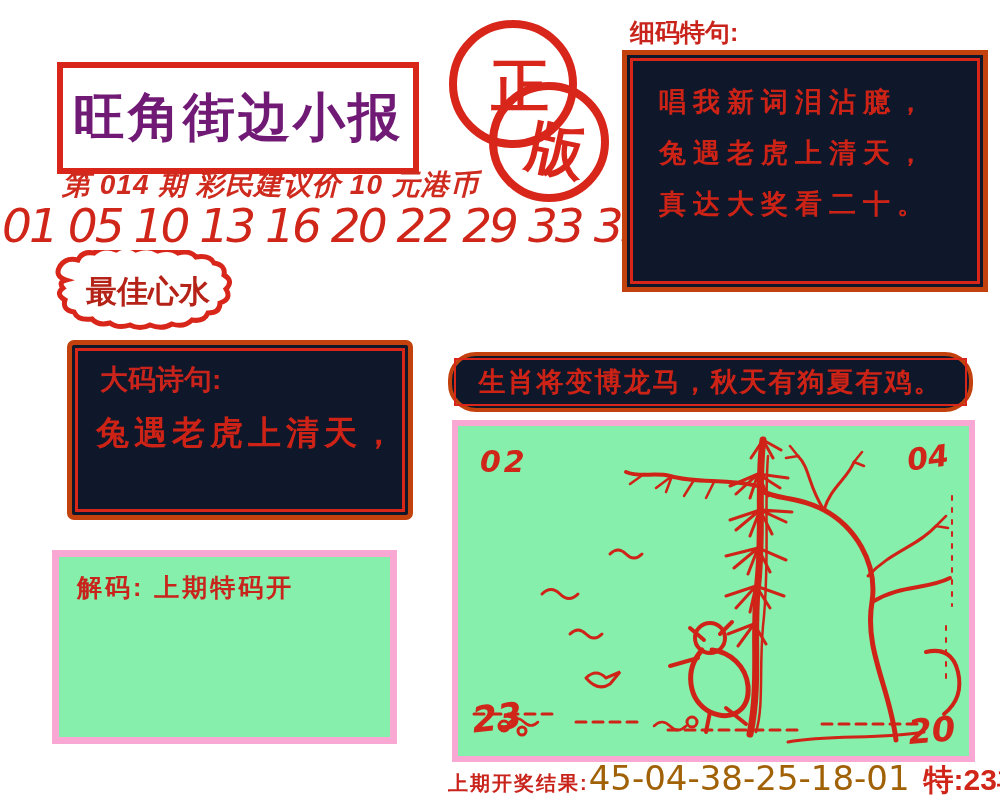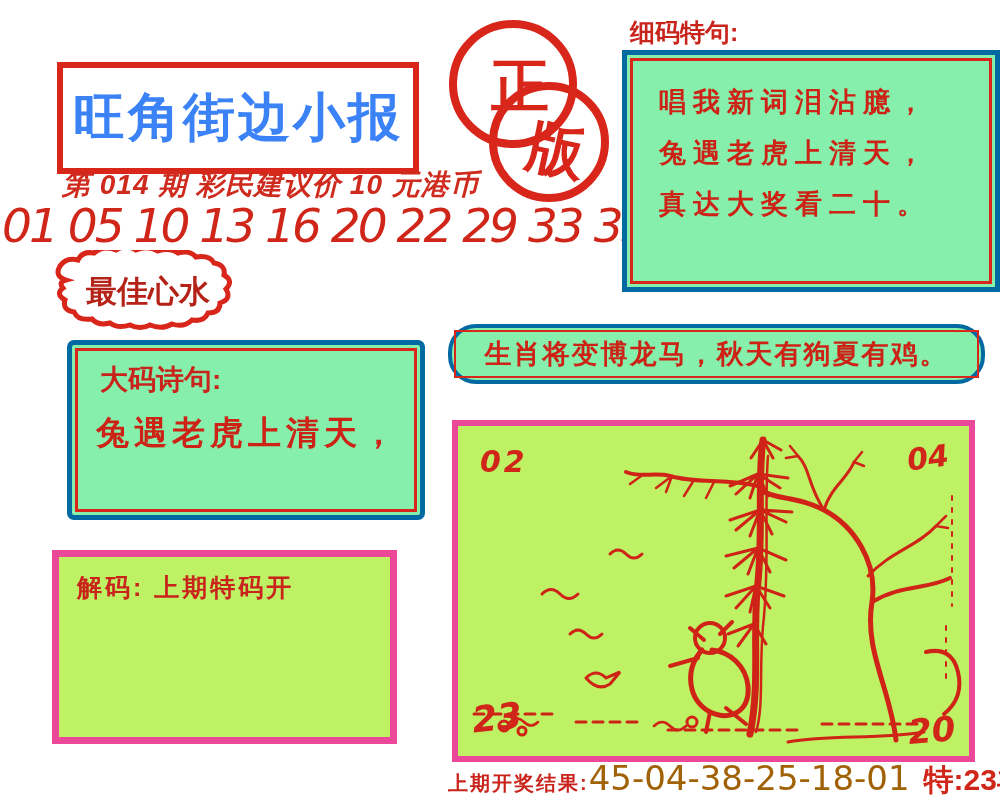--- a/index.html
+++ b/index.html
@@ -1,25 +1,25 @@
 <!DOCTYPE html>
 <html><head>
 <meta charset="utf-8">
 <style>
   html,body{margin:0;padding:0;background:#ffffff;}
   .page{position:relative;width:1000px;height:800px;background:#ffffff;overflow:hidden;
         font-family:"Liberation Sans","DejaVu Sans",sans-serif;color:#c9241c;}
   
-  .box-outer{position:absolute;border:5px solid #0369a1;background:#86efac;padding-left:12px;}
+  .box-outer{position:absolute;border:5px solid #c2410c;background:#0f172a;}
   .box-inner{position:absolute;inset:3px;border:3px solid #d8261b;}
-  .single-box{position:absolute;border:6px solid #ec4899;background:#bef264;}
+  .single-box{position:absolute;border:6px solid #f9a8d4;background:#86efac;}
   
   .title-box{position:absolute;left:57px;top:62px;width:350px;height:100px;border:6px solid #d8261b;
              display:flex;align-items:center;justify-content:center;}
-  .title-box .t{font-size:52px;font-weight:bold;letter-spacing:3px;color:#3b82f6;}
+  .title-box .t{font-size:52px;font-weight:bold;letter-spacing:3px;color:#701a75;}
   .stamp-zb{position:absolute;left:425px;top:12px;width:200px;height:200px;}
   .stamp-zb text{font-size:58px;font-weight:bold;fill:#d8261b;}
   
   .issue-line{position:absolute;left:62px;top:166px;font-size:28px;font-style:italic;
               font-weight:bold;color:#cf2a1e;letter-spacing:1px;}
   .numbers-row{position:absolute;left:2px;top:198px;font-size:47px;font-style:italic;
                font-family:"DejaVu Sans",sans-serif;color:#d0261a;letter-spacing:-3px;white-space:nowrap;}
   
   .stamp-cloud{position:absolute;left:48px;top:250px;width:220px;height:82px;}
   .stamp-cloud text{font-size:31px;font-weight:bold;fill:#b52318;}
@@ -32,21 +32,21 @@
   .fine-lines div{font-size:27px;font-weight:bold;line-height:51px;letter-spacing:7px;color:#cd2317;white-space:nowrap;}
   
   .big-box{left:67px;top:340px;width:336px;height:170px;border-radius:7px;}
   .big-label{position:absolute;left:22px;top:10px;font-size:28px;font-weight:bold;color:#c9241c;}
   .big-lines{position:absolute;left:18px;top:52px;}
   .big-lines div{font-size:33px;font-weight:bold;line-height:60px;letter-spacing:5px;color:#cd2317;white-space:nowrap;}
   
   .decode-box{left:52px;top:550px;width:331px;height:180px;border-width:7px;}
   .decode-label{position:absolute;left:18px;top:14px;font-size:25px;font-weight:bold;color:#c9241c;letter-spacing:3px;}
   
-  .hint-box{left:448px;top:324px;width:517px;height:52px;border-width:4px;border-radius:28px;}
+  .hint-box{left:448px;top:352px;width:517px;height:52px;border-width:4px;border-radius:28px;}
   .hint-box .box-inner{inset:2px;border-width:2px;}
   .hint-text{position:absolute;inset:0;display:flex;align-items:center;justify-content:center;
              font-size:27px;font-weight:bold;letter-spacing:2px;color:#cd2317;white-space:nowrap;}
   
   .pic-box{left:452px;top:420px;width:511px;height:330px;}
   .corner-num{position:absolute;font-family:"DejaVu Sans",sans-serif;font-style:italic;
               font-weight:bold;color:#d0261a;}
   .cn-tl{left:22px;top:18px;font-size:30px;letter-spacing:3px;}
   .cn-tr{right:20px;top:14px;font-size:30px;transform:rotate(-8deg);}
   .cn-bl{left:14px;bottom:18px;font-size:36px;transform:rotate(-6deg);}

